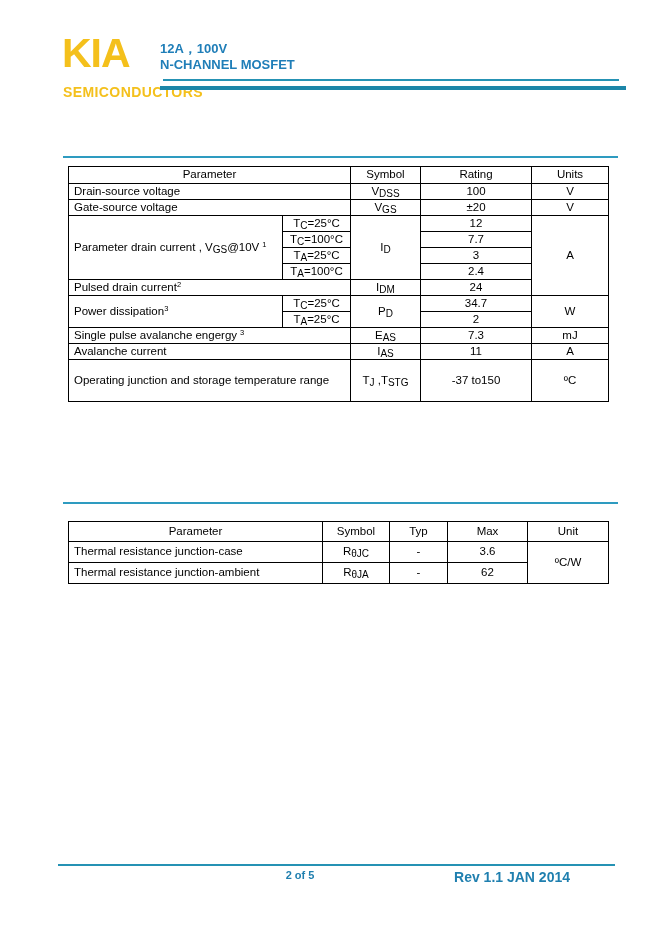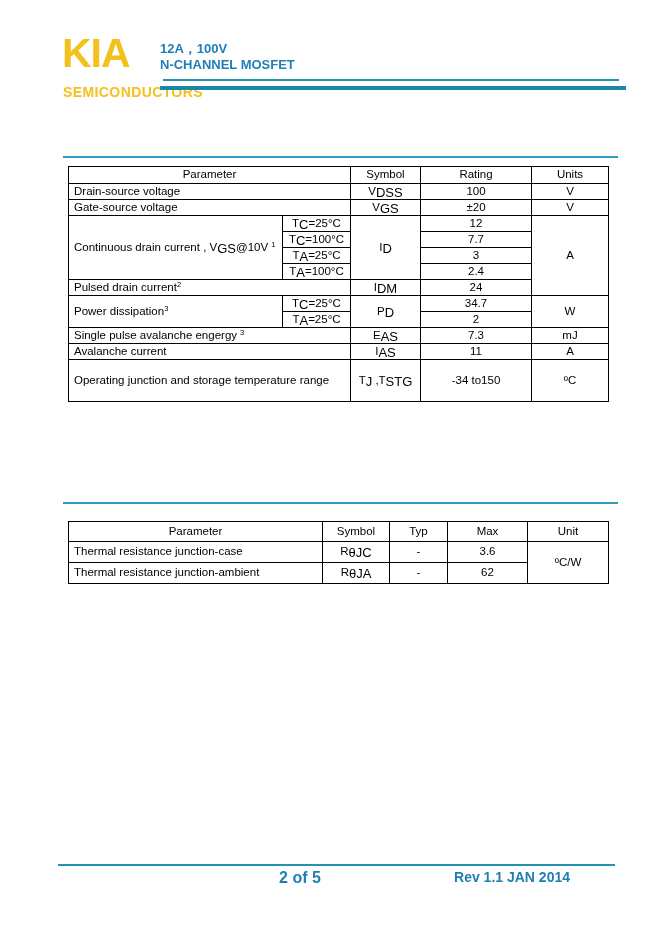--- a/index.html
+++ b/index.html
@@ -25,31 +25,31 @@
   .sec4-head { left:63px; top:137px; }
   .sec4-rule { left:63px; top:156px; width:555px; height:2px; background:#2E9BC0; }
   .sec5-head { left:63px; top:483px; }
   .sec5-rule { left:63px; top:502px; width:555px; height:2px; background:#2E9BC0; }
 
   
   table { border-collapse:collapse; table-layout:fixed; }
   td,th { border:1px solid #000; font-size:11.5px; font-weight:normal; vertical-align:middle; padding:0; line-height:1.15; overflow:hidden; }
   .tL { text-align:left; padding-left:5px; }
   .tC { text-align:center; }
-  sub { font-size:13px; vertical-align:-2px; line-height:0;text-align:center; }
+  sub { font-size:10px; vertical-align:-2px; line-height:0;text-align:center; }
   sup { font-size:7.5px; vertical-align:4px; line-height:0; }
   sup.gap { margin-left:3px; }
   .t4 { left:68px; top:166px; }
   .t5 { left:68px; top:521px; }
   tr.h17 { height:17px; } tr.h16 { height:16px; } tr.h42 { height:42px; }
   tr.h20 { height:20px; } tr.h21 { height:21px; }
 
   
   .foot-rule { left:58px; top:864px; width:557px; height:2px; background:#2592B4; }
-  .foot-page { left:255px; top:869px; width:90px; text-align:center; font-size:16px; font-weight:bold; color:#1F7FAF; }
+  .foot-page { left:255px; top:869px; width:90px; text-align:center; font-size:11px; font-weight:bold; color:#1F7FAF; }
   .foot-rev { right:92px; top:869px; font-size:14px; font-weight:bold; color:#1F7FAF; }
 </style>
 </head>
 <body>
 
 <div class="page">
 
   <div class="abs logo">KIA</div>
   <div class="abs logo-sub">SEMICONDUCTORS</div>
   <div class="abs spec">12A，100V</div>
@@ -81,21 +81,21 @@
       <td class="tC">V</td>
     </tr>
     <tr class="h16">
       <td colspan="2" class="tL">Gate-source voltage</td>
       <td class="tC"><span>V</span><sub>GS</sub></td>
       <td class="tC">±20</td>
       <td class="tC">V</td>
     </tr>
     <tr class="h16">
       <td rowspan="4" class="tL">
-        <span>Continuous drain current , V</span><sub>GS</sub><span>@10V</span><sup class="gap">1</sup>
+        <span>Parameter drain current , V</span><sub>GS</sub><span>@10V</span><sup class="gap">1</sup>
       </td>
       <td class="tC"><span>T</span><sub>C</sub><span>=25°C</span></td>
       <td rowspan="4" class="tC"><span>I</span><sub>D</sub></td>
       <td class="tC">12</td>
       <td rowspan="5" class="tC">A</td>
     </tr>
     <tr class="h16">
       <td class="tC"><span>T</span><sub>C</sub><span>=100°C</span></td>
       <td class="tC">7.7</td>
     </tr>
@@ -131,21 +131,21 @@
     </tr>
     <tr class="h16">
       <td colspan="2" class="tL">Avalanche current</td>
       <td class="tC"><span>I</span><sub>AS</sub></td>
       <td class="tC">11</td>
       <td class="tC">A</td>
     </tr>
     <tr class="h42">
       <td colspan="2" class="tL">Operating junction and storage temperature range</td>
       <td class="tC"><span>T</span><sub>J</sub><span> ,T</span><sub>STG</sub></td>
-      <td class="tC">-34 to150</td>
+      <td class="tC">-37 to150</td>
       <td class="tC">ºC</td>
     </tr>
   </tbody>
     </table>
 
   <div class="abs sec5-rule"></div>
 
   <table class="abs t5">
     <colgroup>
         <col style="width:254px">

